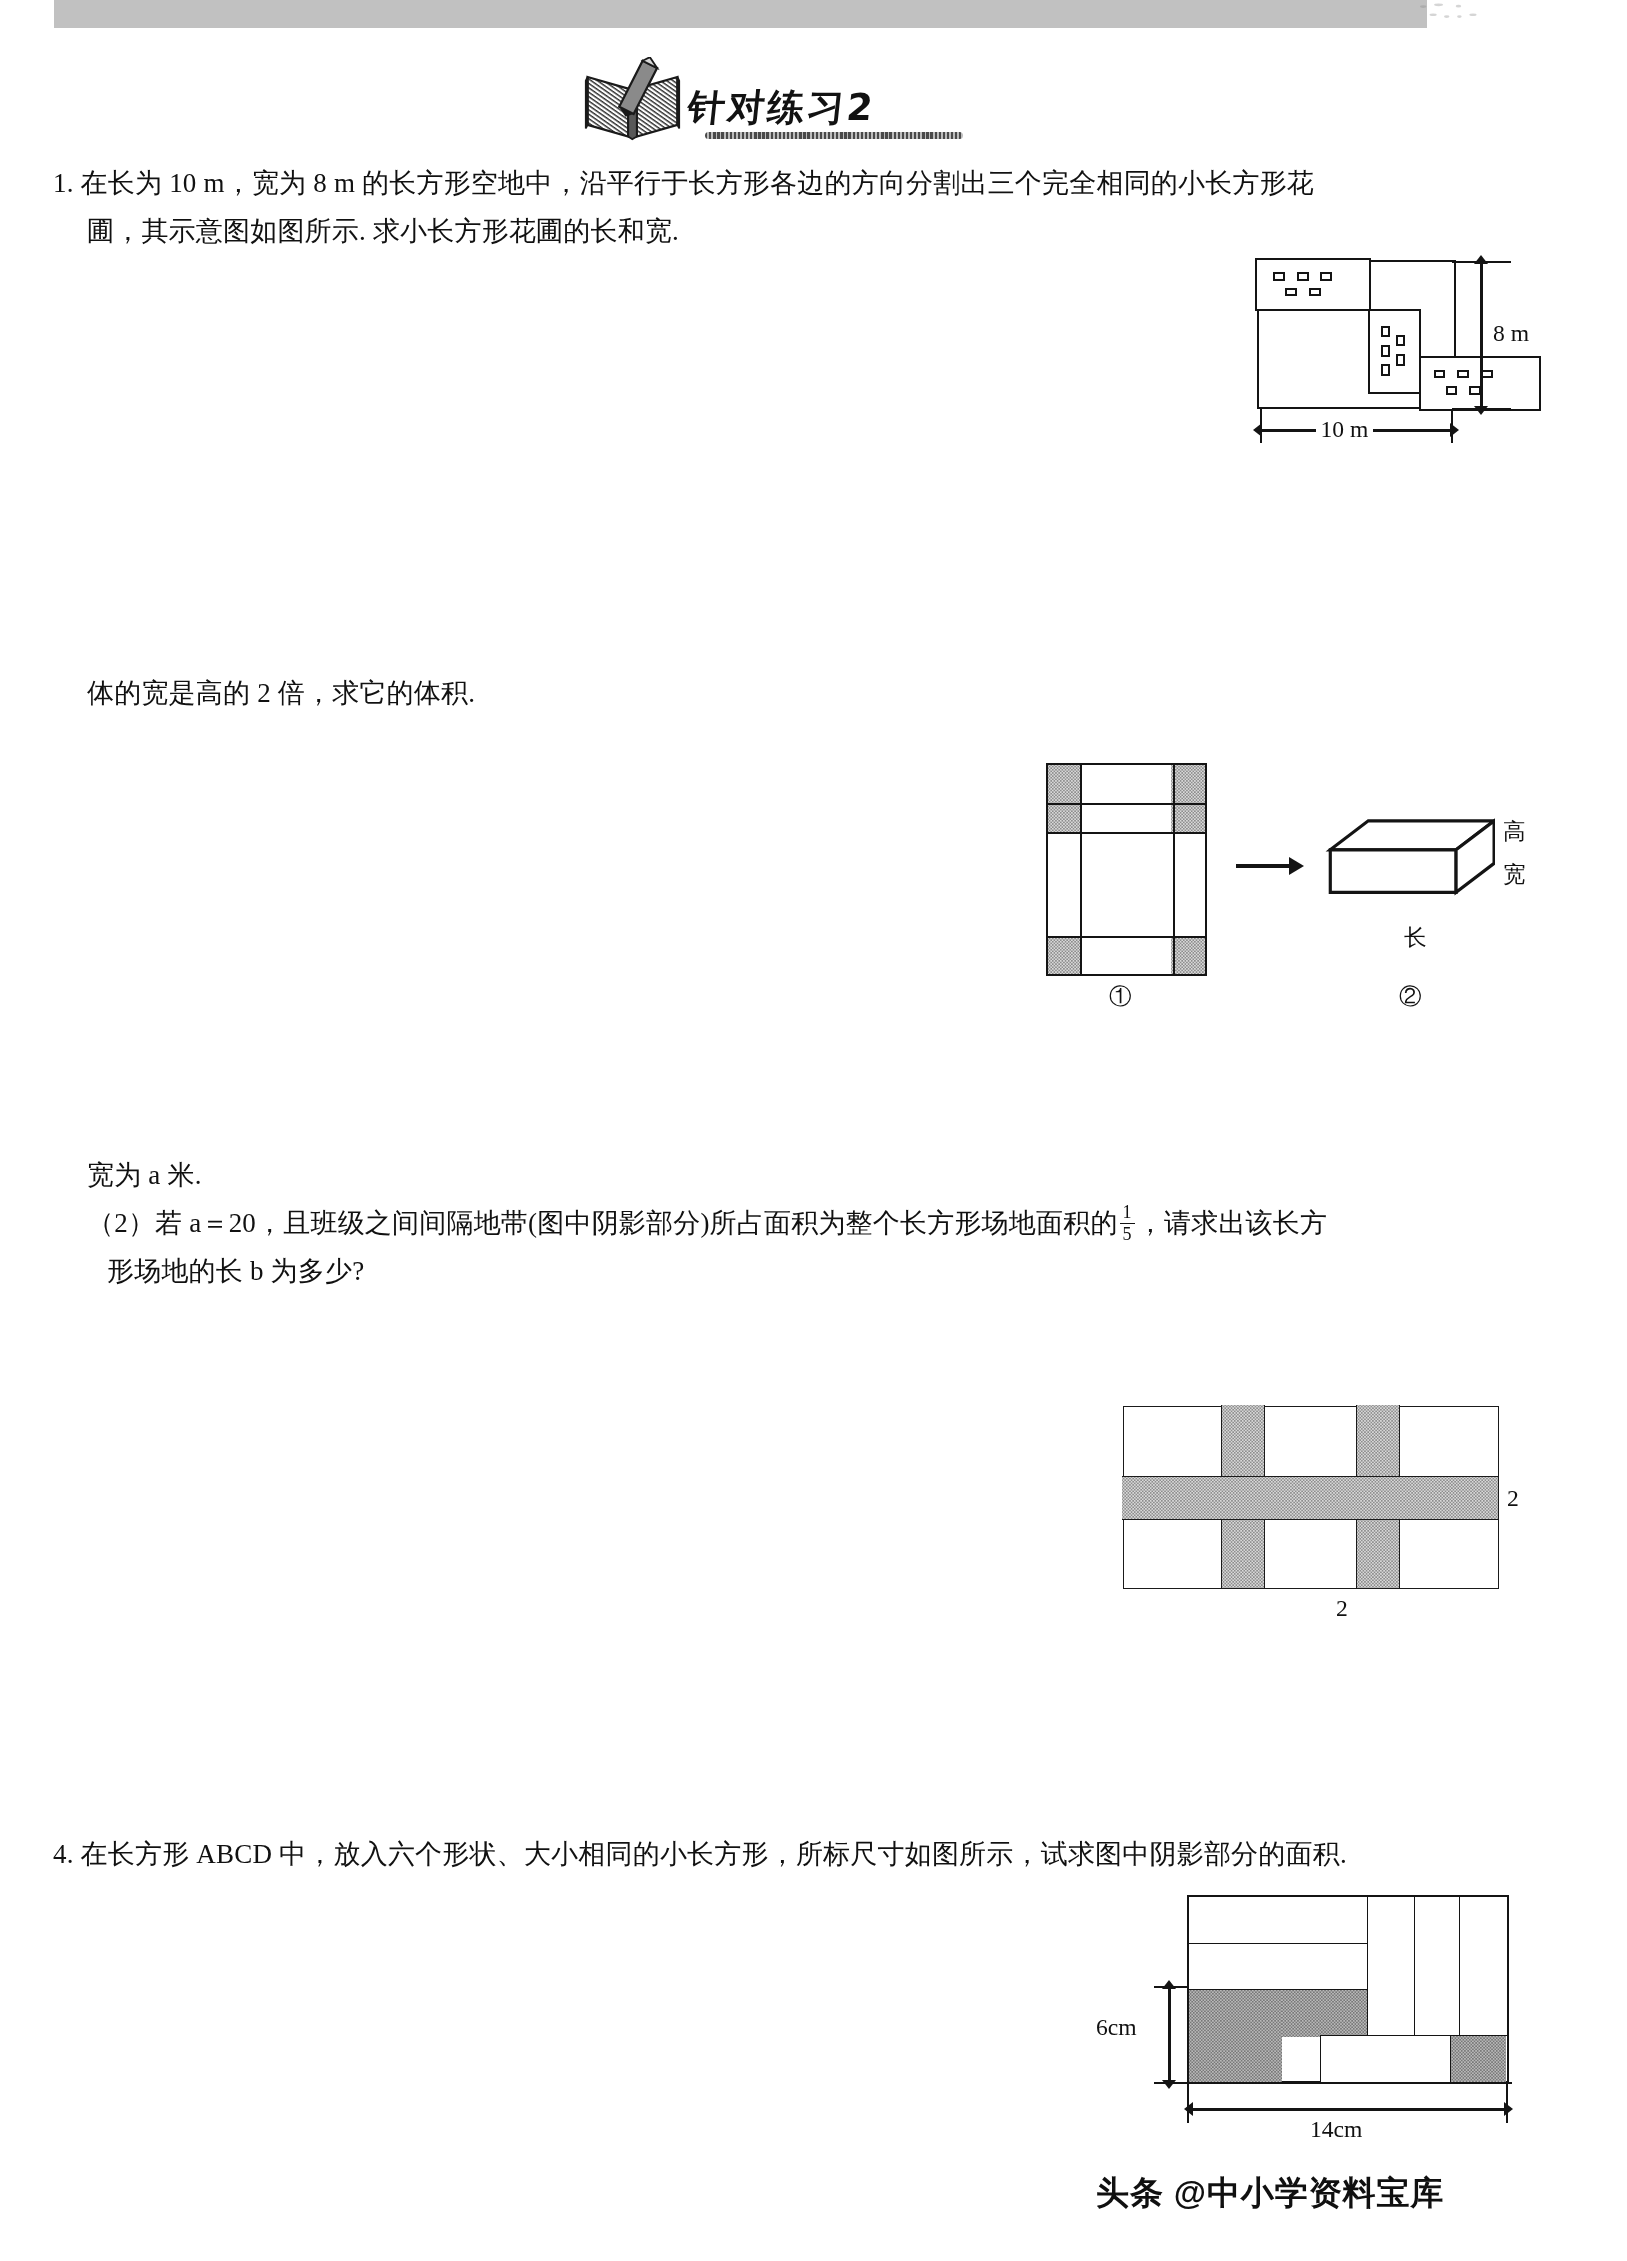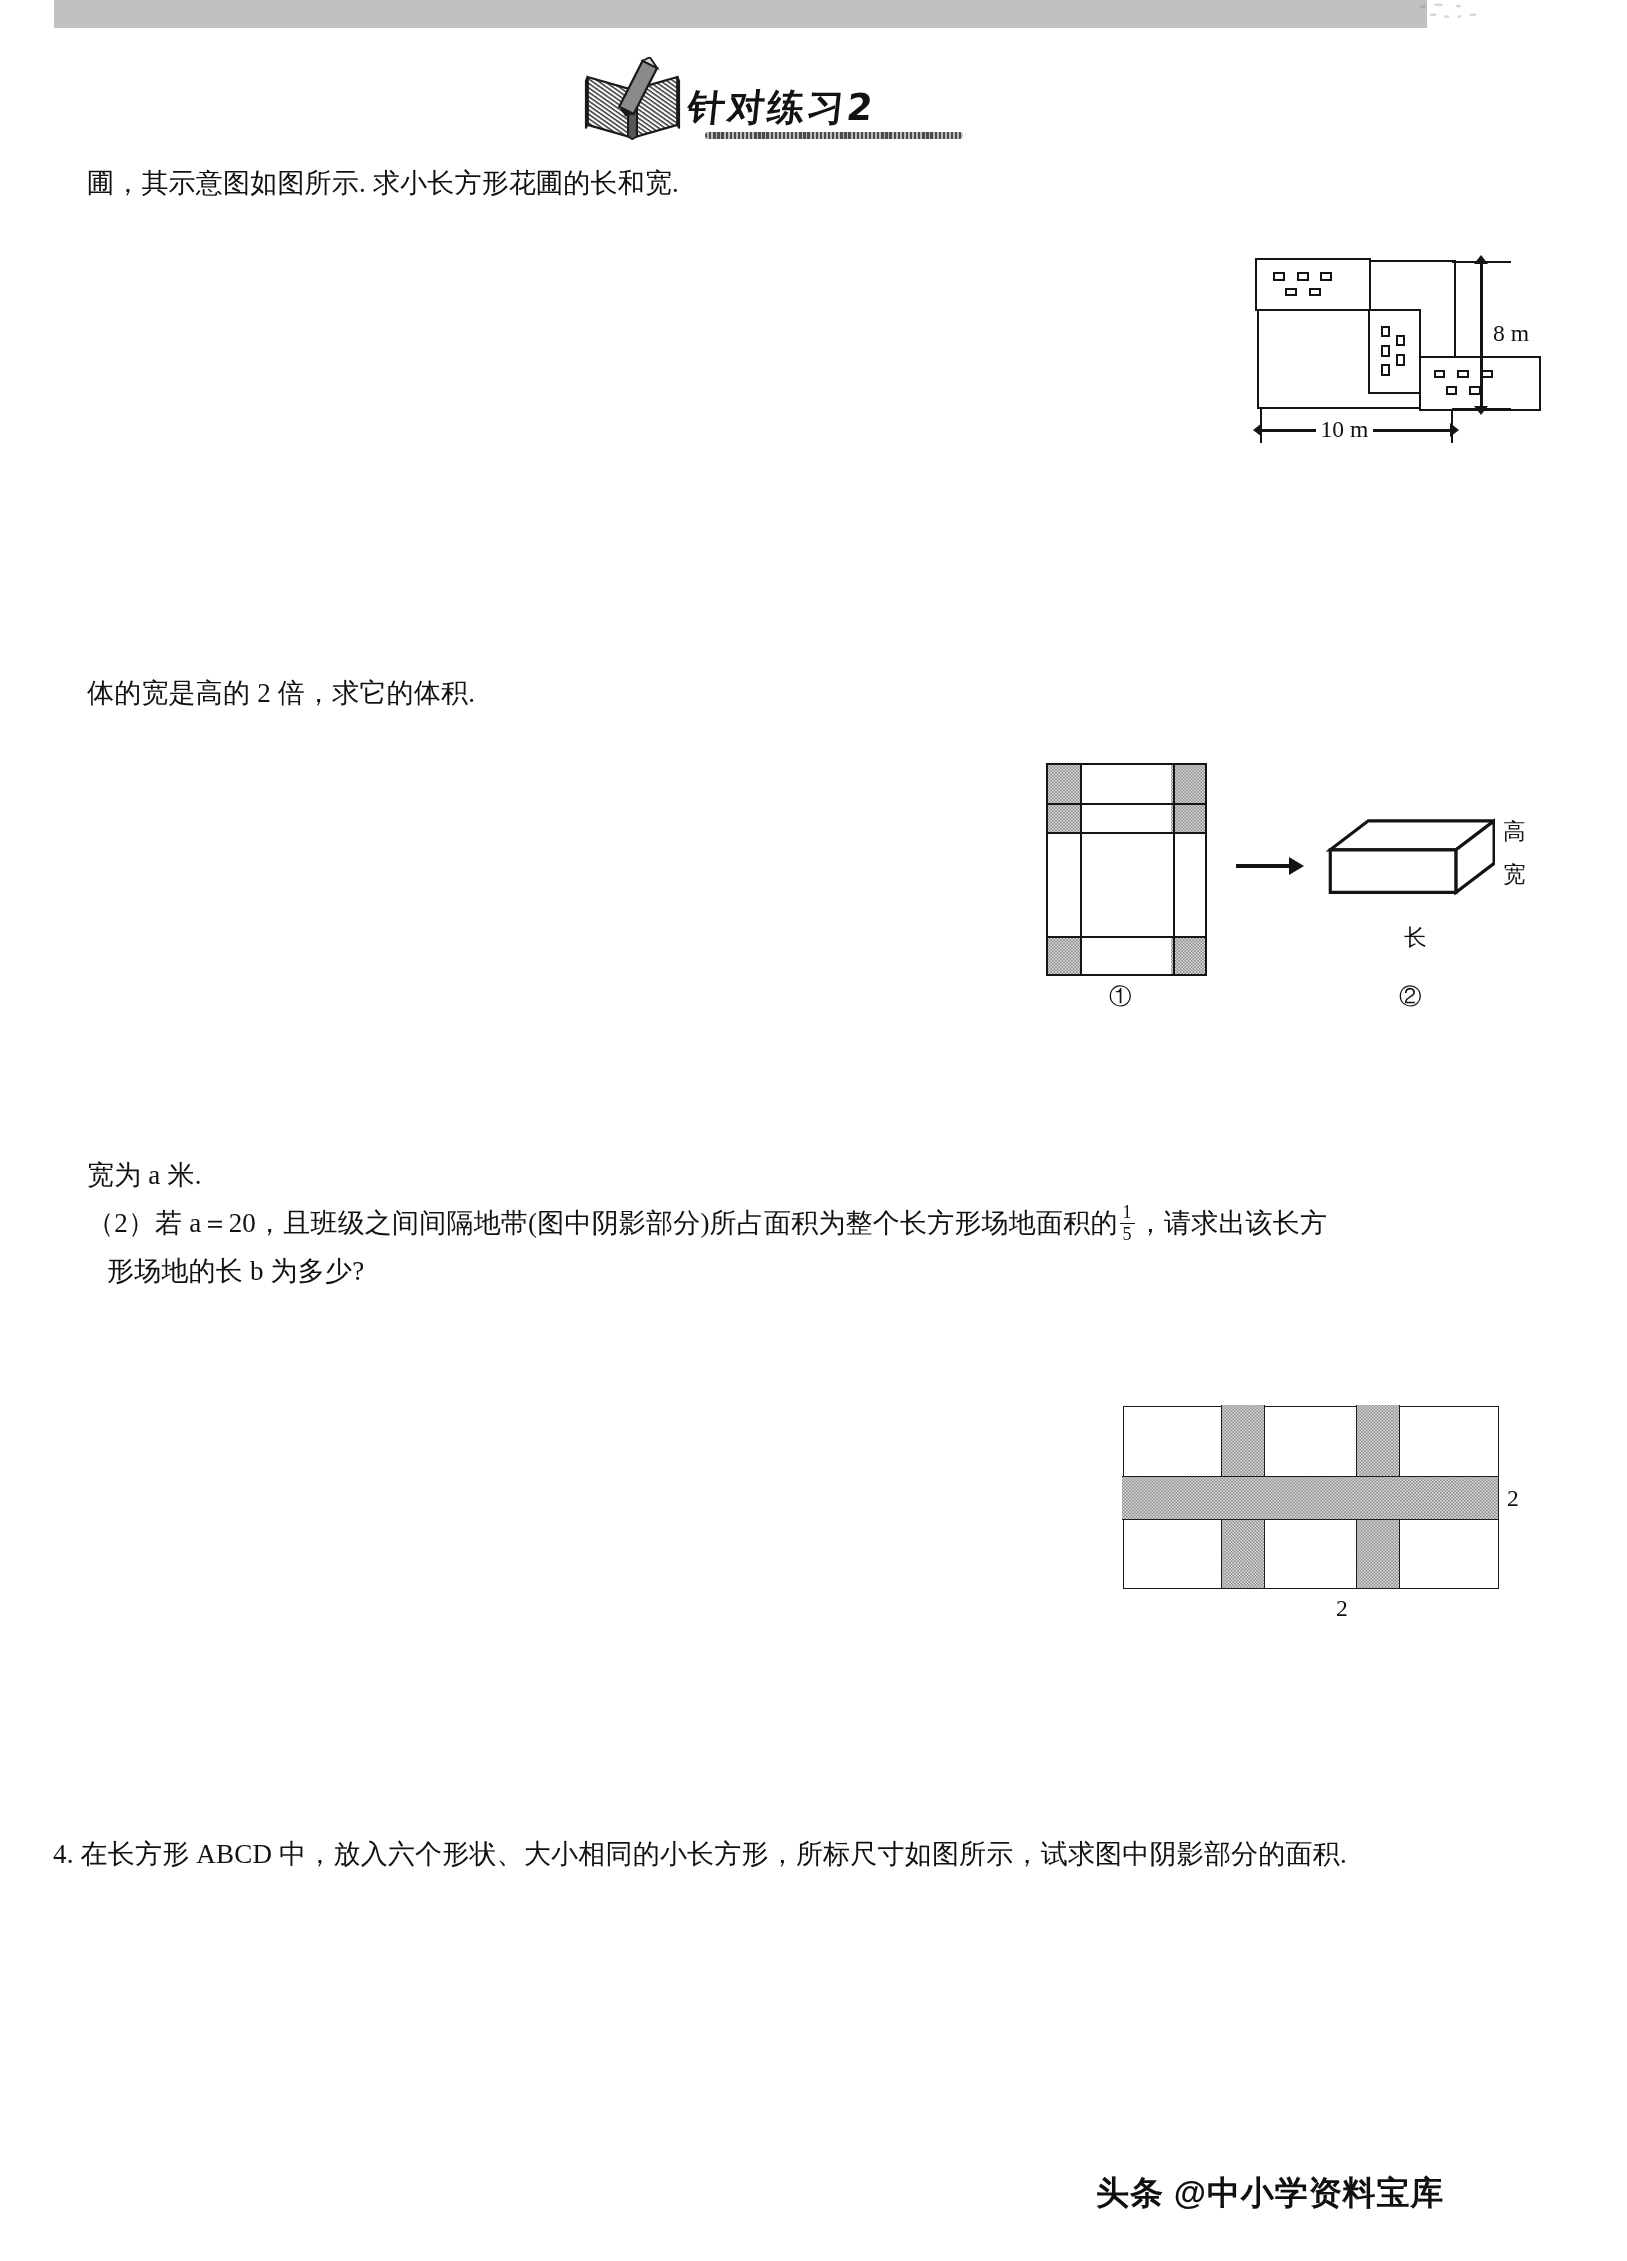--- a/index.html
+++ b/index.html
@@ -340,20 +340,21 @@
       <path d="M130 8 L146 0 L162 24 Z" fill="#d8d8d8" stroke="#1a1a1a" stroke-width="4"></path>
       <path d="M78 110 L110 126 L92 132 Z" fill="#1a1a1a"></path>
     </svg>
     <div class="header-title-wrap">
       <div class="header-title">针对练习2</div>
       <div class="header-rule"></div>
     </div>
   </div>
 
   <div class="problem" style="top:159px;">
+    <div class="p-line">1. 在长为 10 m，宽为 8 m 的长方形空地中，沿平行于长方形各边的方向分割出三个完全相同的小长方形花</div>
     <div class="p-line indent">圃，其示意图如图所示. 求小长方形花圃的长和宽.</div>
   </div>
 
   <div class="figure" id="fig1">
     <div class="f1-outer"></div>
 
     <div class="f1-bed f1-bed-a">
       <div class="dotgrid">
         <div class="dot" style="left:16.3px;  top:12.7px;"></div>
         <div class="dot" style="left:40px;  top:12.7px;"></div>
@@ -442,17 +443,41 @@
       <div class="strip h shade" style="top:69px;"></div>
     </div>
     <div class="lbl-2r">2</div>
     <div class="lbl-2b">2</div>
   </div>
 
   <div class="problem" style="top:1830px;">
     <div class="p-line">4. 在长方形 ABCD 中，放入六个形状、大小相同的小长方形，所标尺寸如图所示，试求图中阴影部分的面积.</div>
   </div>
 
+  <div class="figure" id="fig4">
+    <div class="r4"></div>
+
+    <div class="r4-shade" style="left:84px; top:105px; width:93px; height:93px;"></div>
+    <div class="r4-shade" style="left:177px; top:105px; width:86px; height:48px;"></div>
+    <div class="r4-shade" style="left:344px; top:151px; width:57px; height:47px;"></div>
+
+    <div class="r4-part" style="left:82px; top:11.3px;  width:181px; height:49px;"></div>
+    <div class="r4-part" style="left:82px; top:59px; width:181px; height:47px;"></div>
+    <div class="r4-part" style="left:262px; top:11.3px;  width:48px; height:141px;"></div>
+    <div class="r4-part" style="left:309px; top:11.3px;  width:46px; height:141px;"></div>
+    <div class="r4-part" style="left:354px; top:11.3px;  width:49px; height:141px;"></div>
+    <div class="r4-part" style="left:215px; top:151px; width:131px; height:48px; background:#ffffff;"></div>
+
+    <div class="d4v-t"></div>
+    <div class="d4v-b"></div>
+    <div class="d4v"></div>
+    <div class="lbl-6cm">6cm</div>
+
+    <div class="d4h-l"></div>
+    <div class="d4h-r"></div>
+    <div class="d4h"></div>
+    <div class="lbl-14cm">14cm</div>
+  </div>
 
   <div class="watermark">头条 @中小学资料宝库</div>
 
 </div>
 
 
 </body></html>

